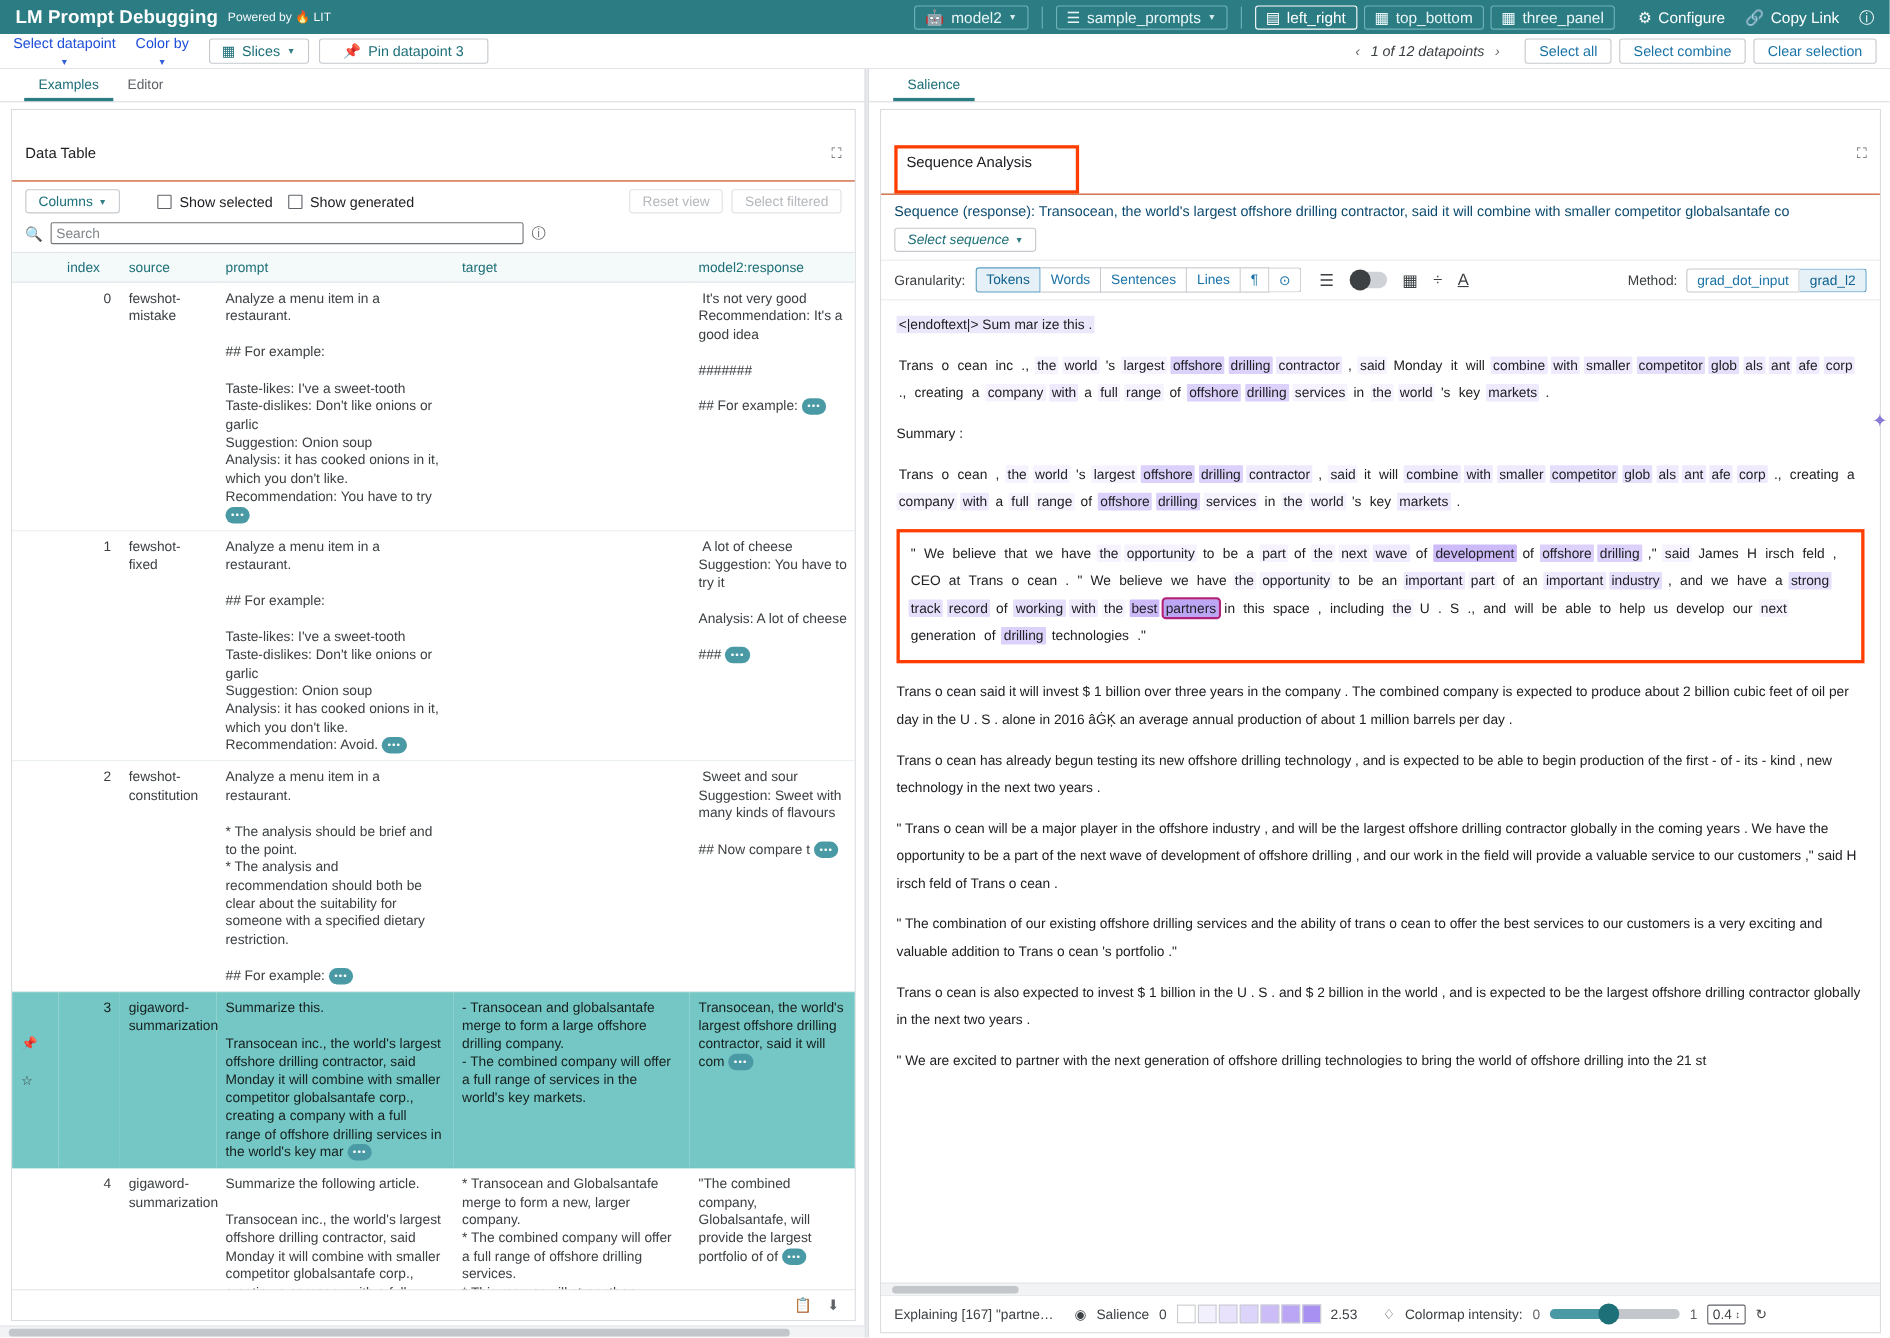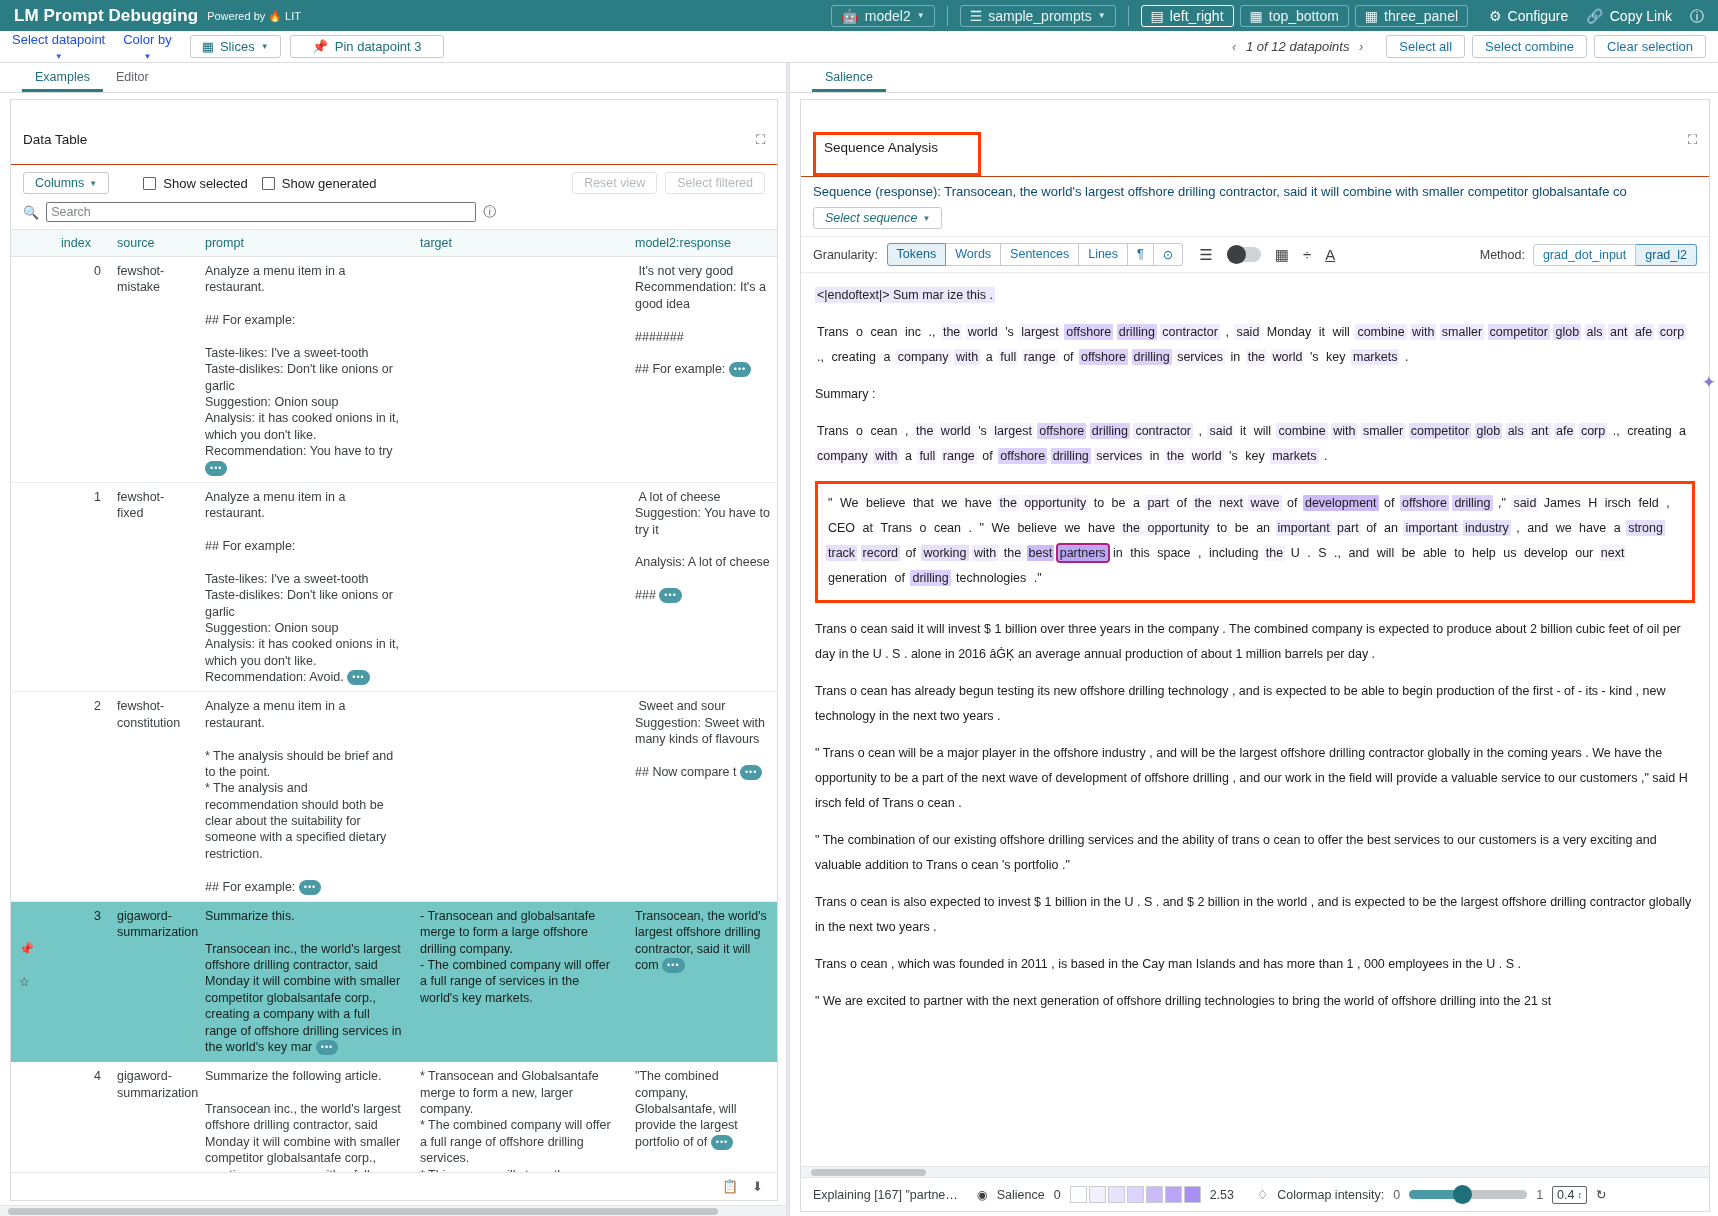--- a/index.html
+++ b/index.html
@@ -491,21 +491,20 @@
         <p class="sal-p"><span style="background:#ece8fb" class="tok">&lt;|endoftext|&gt; Sum mar ize this .</span></p>
         <p class="sal-p"><span class="tok">Trans</span> <span class="tok">o</span> <span class="tok">cean</span> <span class="tok">inc</span> <span class="tok">.,</span> <span class="tok" style="background: rgb(246, 243, 254);">the</span> <span class="tok" style="background: rgb(246, 243, 254);">world</span> <span class="tok">'s</span> <span class="tok" style="background: rgb(246, 243, 254);">largest</span> <span class="tok" style="background: rgb(220, 209, 251);">offshore</span> <span class="tok" style="background: rgb(220, 209, 251);">drilling</span> <span class="tok" style="background: rgb(239, 234, 253);">contractor</span> <span class="tok">,</span> <span class="tok" style="background: rgb(246, 243, 254);">said</span> <span class="tok">Monday</span> <span class="tok">it</span> <span class="tok">will</span> <span class="tok" style="background: rgb(239, 234, 253);">combine</span> <span class="tok" style="background: rgb(239, 234, 253);">with</span> <span class="tok" style="background: rgb(239, 234, 253);">smaller</span> <span class="tok" style="background: rgb(230, 223, 252);">competitor</span> <span class="tok" style="background: rgb(230, 223, 252);">glob</span> <span class="tok" style="background: rgb(239, 234, 253);">als</span> <span class="tok" style="background: rgb(239, 234, 253);">ant</span> <span class="tok" style="background: rgb(239, 234, 253);">afe</span> <span class="tok" style="background: rgb(239, 234, 253);">corp</span> <span class="tok">.,</span> <span class="tok">creating</span> <span class="tok">a</span> <span class="tok" style="background: rgb(246, 243, 254);">company</span> <span class="tok" style="background: rgb(239, 234, 253);">with</span> <span class="tok">a</span> <span class="tok" style="background: rgb(246, 243, 254);">full</span> <span class="tok" style="background: rgb(246, 243, 254);">range</span> <span class="tok">of</span> <span class="tok" style="background: rgb(220, 209, 251);">offshore</span> <span class="tok" style="background: rgb(220, 209, 251);">drilling</span> <span class="tok" style="background: rgb(246, 243, 254);">services</span> <span class="tok">in</span> <span class="tok" style="background: rgb(246, 243, 254);">the</span> <span class="tok" style="background: rgb(246, 243, 254);">world</span> <span class="tok">'s</span> <span class="tok">key</span> <span class="tok" style="background: rgb(239, 234, 253);">markets</span> <span class="tok">.</span></p>
         <p class="sal-p">Summary :</p>
         <p class="sal-p"><span class="tok">Trans</span> <span class="tok">o</span> <span class="tok">cean</span> <span class="tok">,</span> <span class="tok" style="background: rgb(246, 243, 254);">the</span> <span class="tok" style="background: rgb(246, 243, 254);">world</span> <span class="tok">'s</span> <span class="tok" style="background: rgb(246, 243, 254);">largest</span> <span class="tok" style="background: rgb(220, 209, 251);">offshore</span> <span class="tok" style="background: rgb(220, 209, 251);">drilling</span> <span class="tok" style="background: rgb(239, 234, 253);">contractor</span> <span class="tok">,</span> <span class="tok" style="background: rgb(246, 243, 254);">said</span> <span class="tok">it</span> <span class="tok">will</span> <span class="tok" style="background: rgb(239, 234, 253);">combine</span> <span class="tok" style="background: rgb(239, 234, 253);">with</span> <span class="tok" style="background: rgb(239, 234, 253);">smaller</span> <span class="tok" style="background: rgb(230, 223, 252);">competitor</span> <span class="tok" style="background: rgb(230, 223, 252);">glob</span> <span class="tok" style="background: rgb(239, 234, 253);">als</span> <span class="tok" style="background: rgb(239, 234, 253);">ant</span> <span class="tok" style="background: rgb(239, 234, 253);">afe</span> <span class="tok" style="background: rgb(239, 234, 253);">corp</span> <span class="tok">.,</span> <span class="tok">creating</span> <span class="tok">a</span> <span class="tok" style="background: rgb(246, 243, 254);">company</span> <span class="tok" style="background: rgb(239, 234, 253);">with</span> <span class="tok">a</span> <span class="tok" style="background: rgb(246, 243, 254);">full</span> <span class="tok" style="background: rgb(246, 243, 254);">range</span> <span class="tok">of</span> <span class="tok" style="background: rgb(220, 209, 251);">offshore</span> <span class="tok" style="background: rgb(220, 209, 251);">drilling</span> <span class="tok" style="background: rgb(246, 243, 254);">services</span> <span class="tok">in</span> <span class="tok" style="background: rgb(246, 243, 254);">the</span> <span class="tok" style="background: rgb(246, 243, 254);">world</span> <span class="tok">'s</span> <span class="tok">key</span> <span class="tok" style="background: rgb(239, 234, 253);">markets</span> <span class="tok">.</span></p>
         <p class="sal-p boxed"><span class="tok">"</span> <span class="tok">We</span> <span class="tok">believe</span> <span class="tok">that</span> <span class="tok">we</span> <span class="tok">have</span> <span class="tok" style="background: rgb(246, 243, 254);">the</span> <span class="tok" style="background: rgb(246, 243, 254);">opportunity</span> <span class="tok">to</span> <span class="tok">be</span> <span class="tok">a</span> <span class="tok" style="background: rgb(246, 243, 254);">part</span> <span class="tok">of</span> <span class="tok" style="background: rgb(246, 243, 254);">the</span> <span class="tok" style="background: rgb(246, 243, 254);">next</span> <span class="tok" style="background: rgb(239, 234, 253);">wave</span> <span class="tok">of</span> <span class="tok" style="background: rgb(205, 186, 249);">development</span> <span class="tok">of</span> <span class="tok" style="background: rgb(220, 209, 251);">offshore</span> <span class="tok" style="background: rgb(220, 209, 251);">drilling</span> <span class="tok">,"</span> <span class="tok" style="background: rgb(246, 243, 254);">said</span> <span class="tok">James</span> <span class="tok">H</span> <span class="tok">irsch</span> <span class="tok">feld</span> <span class="tok">,</span> <span class="tok">CEO</span> <span class="tok">at</span> <span class="tok">Trans</span> <span class="tok">o</span> <span class="tok">cean</span> <span class="tok">.</span> <span class="tok">"</span> <span class="tok">We</span> <span class="tok">believe</span> <span class="tok">we</span> <span class="tok">have</span> <span class="tok" style="background: rgb(246, 243, 254);">the</span> <span class="tok" style="background: rgb(246, 243, 254);">opportunity</span> <span class="tok">to</span> <span class="tok">be</span> <span class="tok">an</span> <span class="tok" style="background: rgb(239, 234, 253);">important</span> <span class="tok" style="background: rgb(246, 243, 254);">part</span> <span class="tok">of</span> <span class="tok">an</span> <span class="tok" style="background: rgb(239, 234, 253);">important</span> <span class="tok" style="background: rgb(230, 223, 252);">industry</span> <span class="tok">,</span> <span class="tok">and</span> <span class="tok">we</span> <span class="tok">have</span> <span class="tok">a</span> <span class="tok" style="background: rgb(230, 223, 252);">strong</span> <span class="tok" style="background: rgb(230, 223, 252);">track</span> <span class="tok" style="background: rgb(230, 223, 252);">record</span> <span class="tok">of</span> <span class="tok" style="background: rgb(230, 223, 252);">working</span> <span class="tok" style="background: rgb(239, 234, 253);">with</span> <span class="tok" style="background: rgb(246, 243, 254);">the</span> <span class="tok" style="background: rgb(205, 186, 249);">best</span> <span class="tok sel-tok" style="background: rgb(188, 166, 246);">partners</span> <span class="tok">in</span> <span class="tok">this</span> <span class="tok">space</span> <span class="tok">,</span> <span class="tok">including</span> <span class="tok" style="background: rgb(246, 243, 254);">the</span> <span class="tok">U</span> <span class="tok">.</span> <span class="tok">S</span> <span class="tok">.,</span> <span class="tok">and</span> <span class="tok">will</span> <span class="tok">be</span> <span class="tok">able</span> <span class="tok">to</span> <span class="tok">help</span> <span class="tok">us</span> <span class="tok">develop</span> <span class="tok">our</span> <span class="tok" style="background: rgb(246, 243, 254);">next</span> <span class="tok">generation</span> <span class="tok">of</span> <span class="tok" style="background: rgb(220, 209, 251);">drilling</span> <span class="tok">technologies</span> <span class="tok">."</span></p>
         <p class="sal-p">Trans o cean said it will invest $ 1 billion over three years in the company . The combined company is expected to produce about 2 billion cubic feet of oil per day in the U . S . alone in 2016 âĠĶ an average annual production of about 1 million barrels per day .</p>
         <p class="sal-p">Trans o cean has already begun testing its new offshore drilling technology , and is expected to be able to begin production of the first - of - its - kind , new technology in the next two years .</p>
         <p class="sal-p">" Trans o cean will be a major player in the offshore industry , and will be the largest offshore drilling contractor globally in the coming years . We have the opportunity to be a part of the next wave of development of offshore drilling , and our work in the field will provide a valuable service to our customers ," said H irsch feld of Trans o cean .</p>
         <p class="sal-p">" The combination of our existing offshore drilling services and the ability of trans o cean to offer the best services to our customers is a very exciting and valuable addition to Trans o cean 's portfolio ."</p>
         <p class="sal-p">Trans o cean is also expected to invest $ 1 billion in the U . S . and $ 2 billion in the world , and is expected to be the largest offshore drilling contractor globally in the next two years .</p>
-        <p class="sal-p">Trans o cean , which was founded in 2011 , is based in the Cay man Islands and has more than 1 , 000 employees in the U . S .</p>
         <p class="sal-p">" We are excited to partner with the next generation of offshore drilling technologies to bring the world of offshore drilling into the 21 st</p>
       </div>
 
       <div class="hscroll r">
           <div class="thumb"></div>
         </div>
 
       <div class="sal-footer">
         <span>Explaining [167] "partne…</span>
         <span style="margin-left:10px">◉</span>

